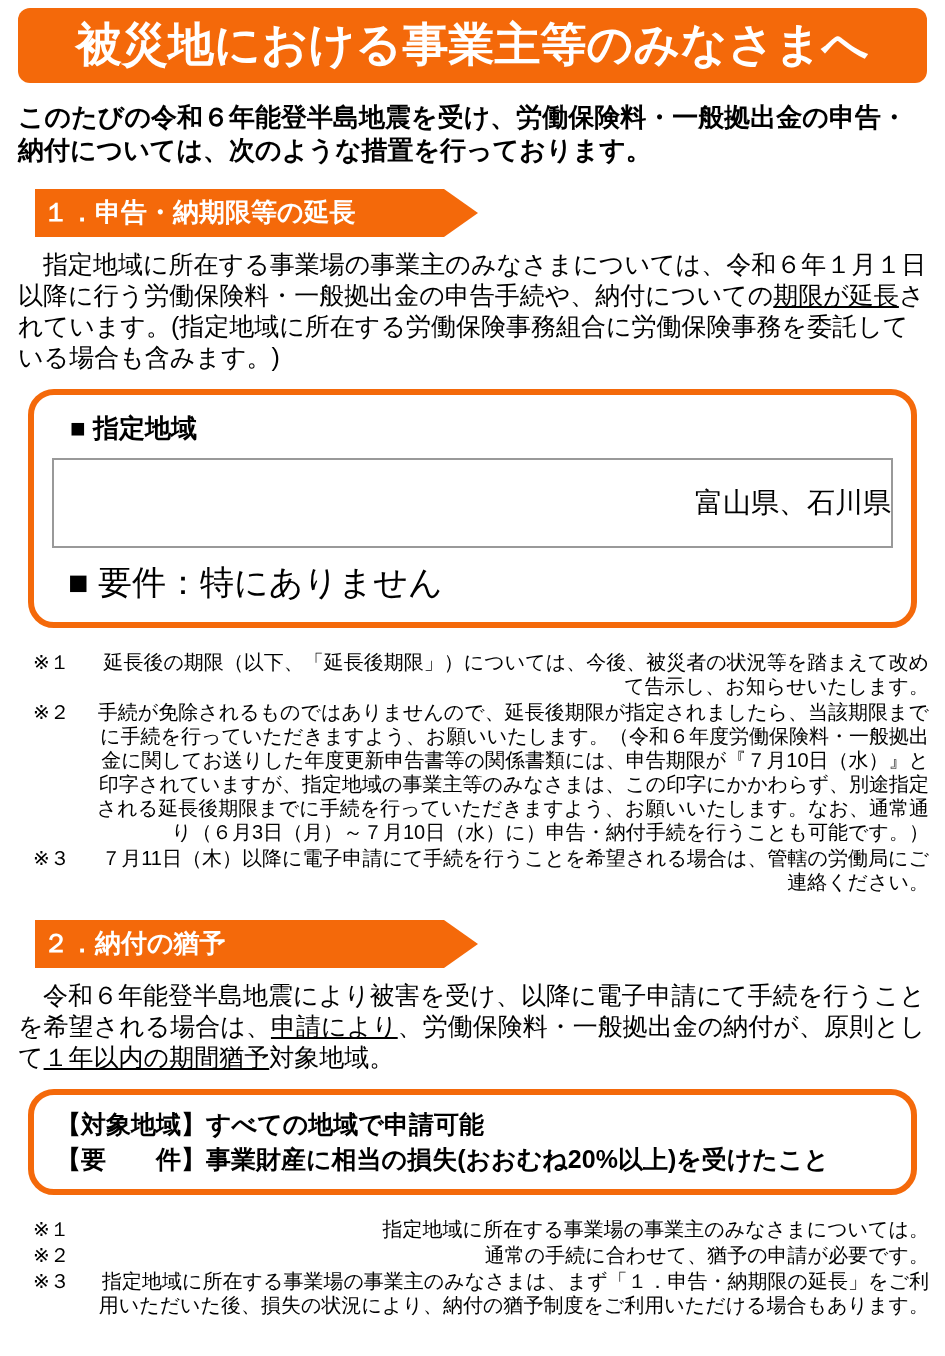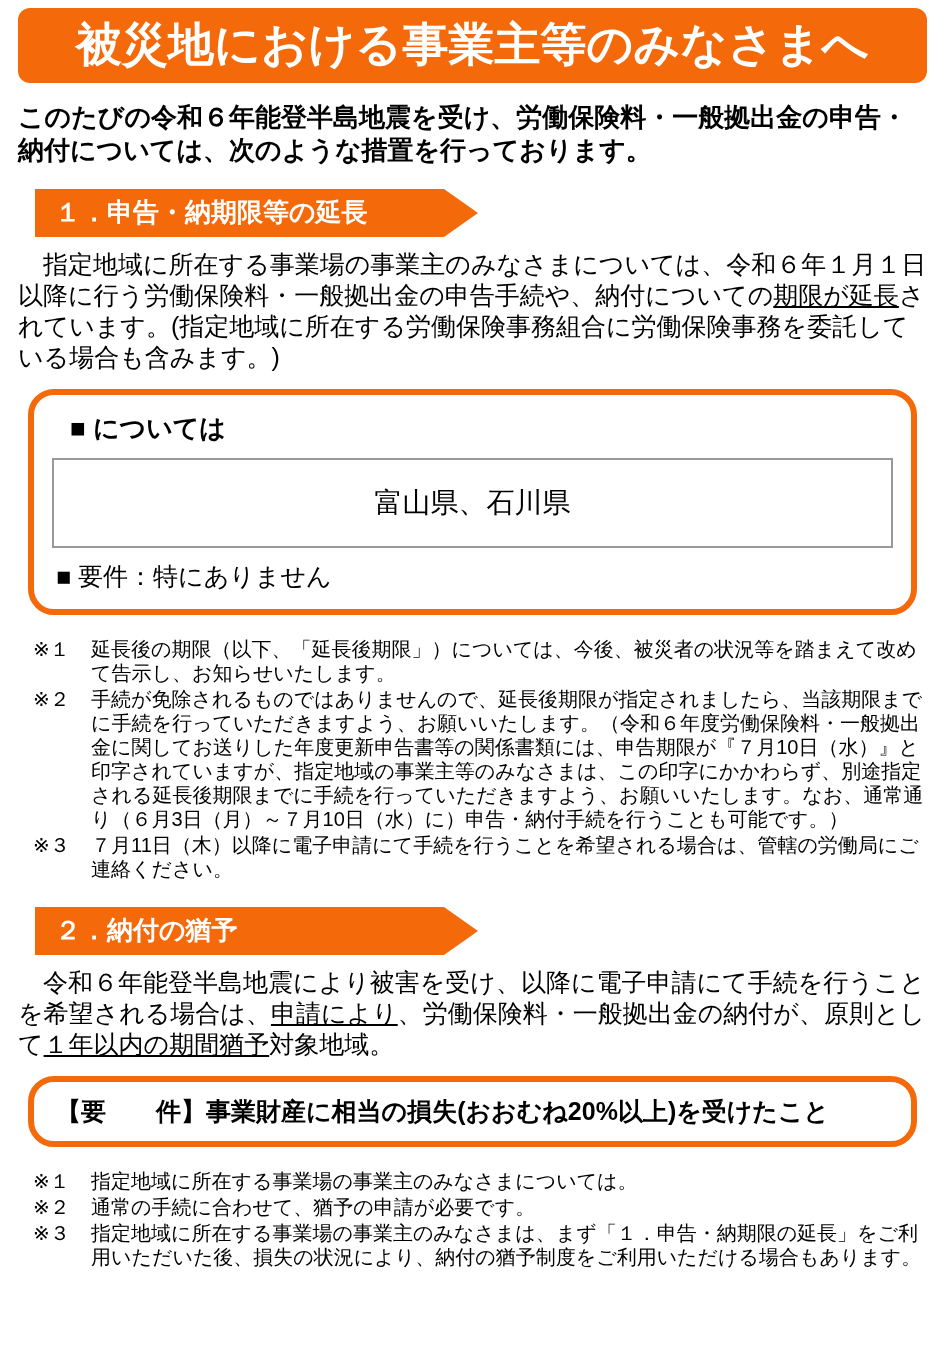--- a/index.html
+++ b/index.html
@@ -37,21 +37,21 @@
     font-size:26px;font-weight:bold;line-height:1.27;
   }
 
   
   .section-banner{
     margin:22px 0 0 35px;
     width:443px;height:48px;
     background:var(--orange);
     color:#fff;font-size:26px;font-weight:bold;
     display:flex;align-items:center;
-    padding-left:20px;
+    padding-left:8px;
     clip-path:polygon(0 0, calc(100% - 34px) 0, 100% 50%, calc(100% - 34px) 100%, 0 100%);
   }
   .section-banner.second{margin-top:26px;}
 
   
   .para{
     margin:12px 18px 0;
     font-size:25px;line-height:1.24;
   }
   .em-u{font-weight:normal;text-decoration:underline;}
@@ -62,57 +62,57 @@
     border:6px solid var(--orange);
     border-radius:26px;
     padding:12px 18px 14px;
   }
   .box-heading{
     font-size:26px;font-weight:bold;margin:4px 0 12px 18px;
   }
   .inner-box{
     border:2px solid #999;
     padding:24px 0;
-    text-align:center;
+    text-align:right;
     font-size:28px;
   }
   .box-req{
-    font-size:25px;margin:12px 0 2px 4px;
+    font-size:34px;margin:12px 0 2px 16px;
   }
   .orange-box.second{
     padding:12px 22px;
     font-size:25px;font-weight:bold;line-height:1.4;
   }
 
   
   .notes{
     margin:22px 16px 0 33px;
     font-size:20px;line-height:1.2;
   }
   .note-item{display:flex;margin:0 0 2px 0;}
   .note-marker{flex:0 0 58px;}
-  .note-text{flex:1;}
+  .note-text{flex:1;text-align:right;}
 </style>
 </head>
 <body>
 
 <div class="header-banner">
   <div class="header-title">被災地における事業主等のみなさまへ</div>
 </div>
 
 <div class="intro">このたびの令和６年能登半島地震を受け、労働保険料・一般拠出金の申告・納付については、次のような措置を行っております。</div>
 
 <div class="section-banner">
   <span>１．申告・納期限等の延長</span>
 </div>
 
 <div class="para"><span>　指定地域に所在する事業場の事業主のみなさまについては、令和６年１月１日以降に行う労働保険料・一般拠出金の申告手続や、納付についての</span><span class="em-u">期限が延長</span><span>されています。(指定地域に所在する労働保険事務組合に労働保険事務を委託している場合も含みます。)</span></div>
 
 <div class="orange-box">
-  <div class="box-heading">■ については</div>
+  <div class="box-heading">■ 指定地域</div>
   <div class="inner-box">富山県、石川県</div>
   <div class="box-req">■ 要件：特にありません</div>
 </div>
 
 <div class="notes">
   <div class="note-item">
     <div class="note-marker">※１</div>
     <div class="note-text">延長後の期限（以下、「延長後期限」）については、今後、被災者の状況等を踏まえて改めて告示し、お知らせいたします。</div>
   </div>
   <div class="note-item">
@@ -125,20 +125,21 @@
   </div>
 </div>
 
 <div class="section-banner second">
   <span>２．納付の猶予</span>
 </div>
 
 <div class="para"><span>　令和６年能登半島地震により被害を受け、以降に電子申請にて手続を行うことを希望される場合は、</span><span class="em-u">申請により</span><span>、労働保険料・一般拠出金の納付が、原則として</span><span class="em-u">１年以内の期間猶予</span><span>対象地域。</span></div>
 
 <div class="orange-box second">
+  <div>【対象地域】すべての地域で申請可能</div>
   <div>【要　　件】事業財産に相当の損失(おおむね20%以上)を受けたこと</div>
 </div>
 
 <div class="notes">
   <div class="note-item">
     <div class="note-marker">※１</div>
     <div class="note-text">指定地域に所在する事業場の事業主のみなさまについては。</div>
   </div>
   <div class="note-item">
     <div class="note-marker">※２</div>

